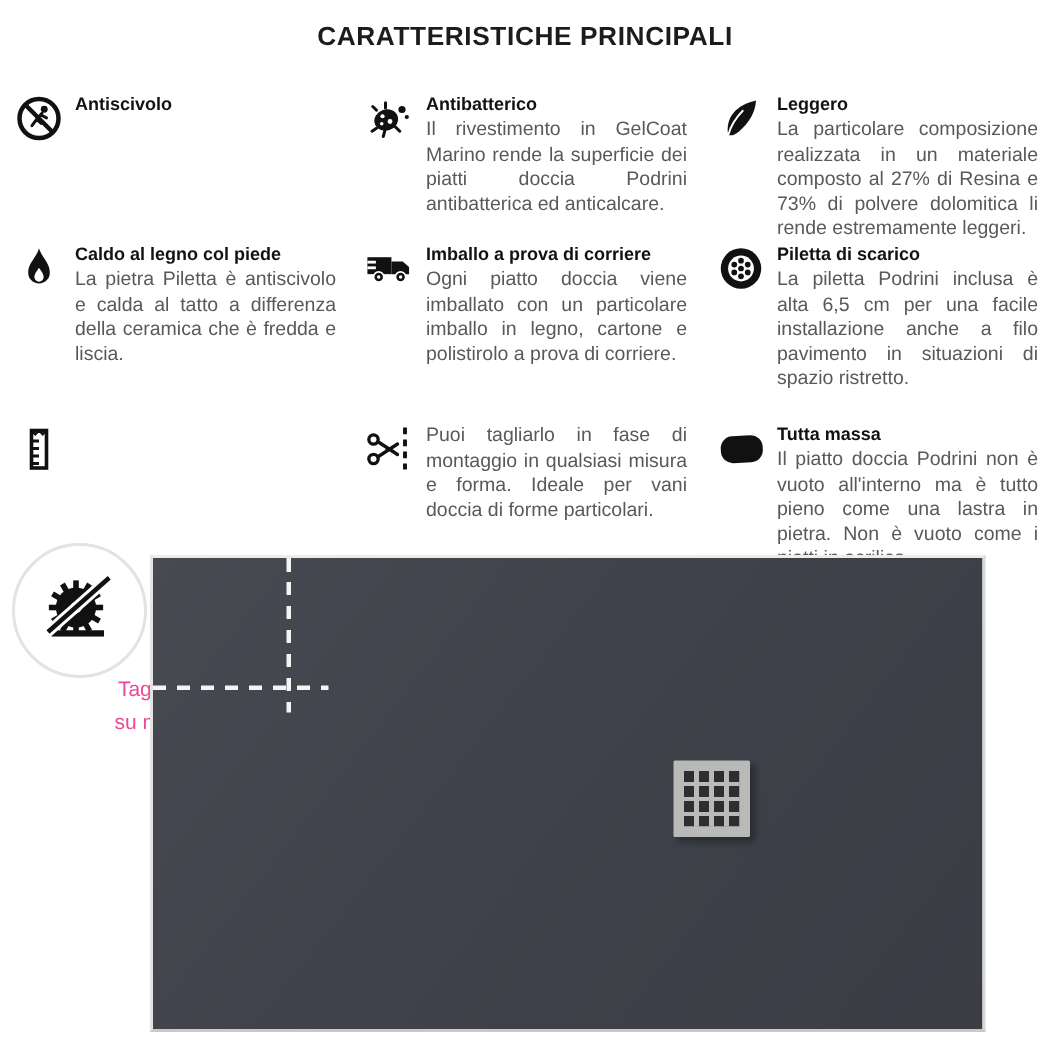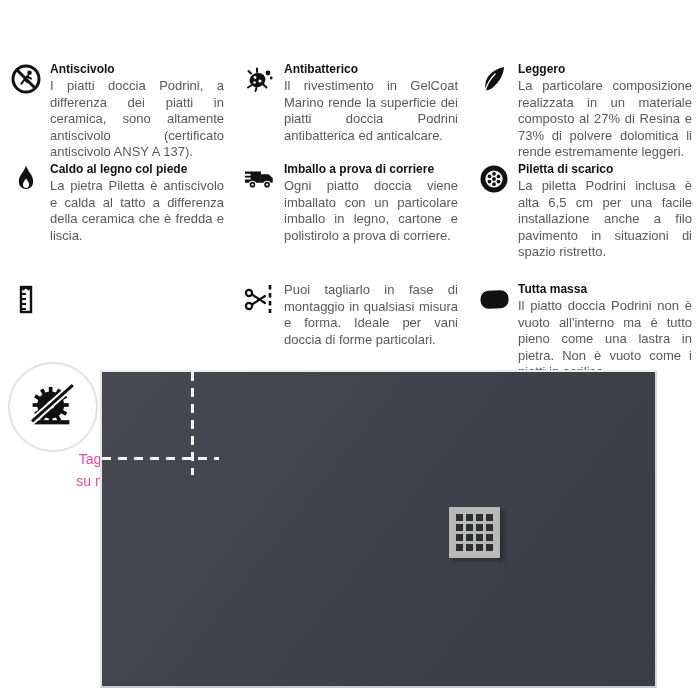--- a/index.html
+++ b/index.html
@@ -62,35 +62,35 @@
     background-image:
       repeating-linear-gradient(90deg,transparent 0 7px,#b9b9b8 7px 10px),
       repeating-linear-gradient(0deg,transparent 0 7px,#b9b9b8 7px 10px);
   }
 </style>
 </head>
 <body>
 
 <div class="page">
 
+  <div class="page-title">CARATTERISTICHE PRINCIPALI</div>
 
   <div class="features">
 
     <div class="feature">
       <span class="f-icon">
         <svg viewBox="0 0 32 32">
           <circle cx="16" cy="16" r="13" fill="none" stroke="#111" stroke-width="3"></circle>
           <circle cx="19.5" cy="9.8" r="2.3" fill="#111"></circle>
           <path d="M18 12.5 L14.5 16.5 L17.5 19.2 M14.5 16.5 L11.3 20.8 M17 13.5 L21 15.6" stroke="#111" stroke-width="2" fill="none" stroke-linecap="round"></path>
           <line x1="7" y1="7" x2="25" y2="25" stroke="#111" stroke-width="3"></line>
         </svg>
       </span>
       <div class="f-body">
         <div class="f-title">Antiscivolo</div>
-        <div class="f-desc">I piatti doccia Podrini, a differenza dei piatti in ceramica, sono altamente antiscivolo (certificato antiscivolo ANSY A 137).</div>
       </div>
     </div>
 
     <div class="feature">
       <span class="f-icon">
         <svg viewBox="0 0 32 32">
           <g stroke="#111" stroke-width="2" stroke-linecap="round">
             <line x1="7" y1="10.5" x2="4.5" y2="8"></line>
             <line x1="13" y1="9" x2="13" y2="5.5"></line>
             <line x1="7" y1="22.5" x2="4" y2="24.5"></line>

